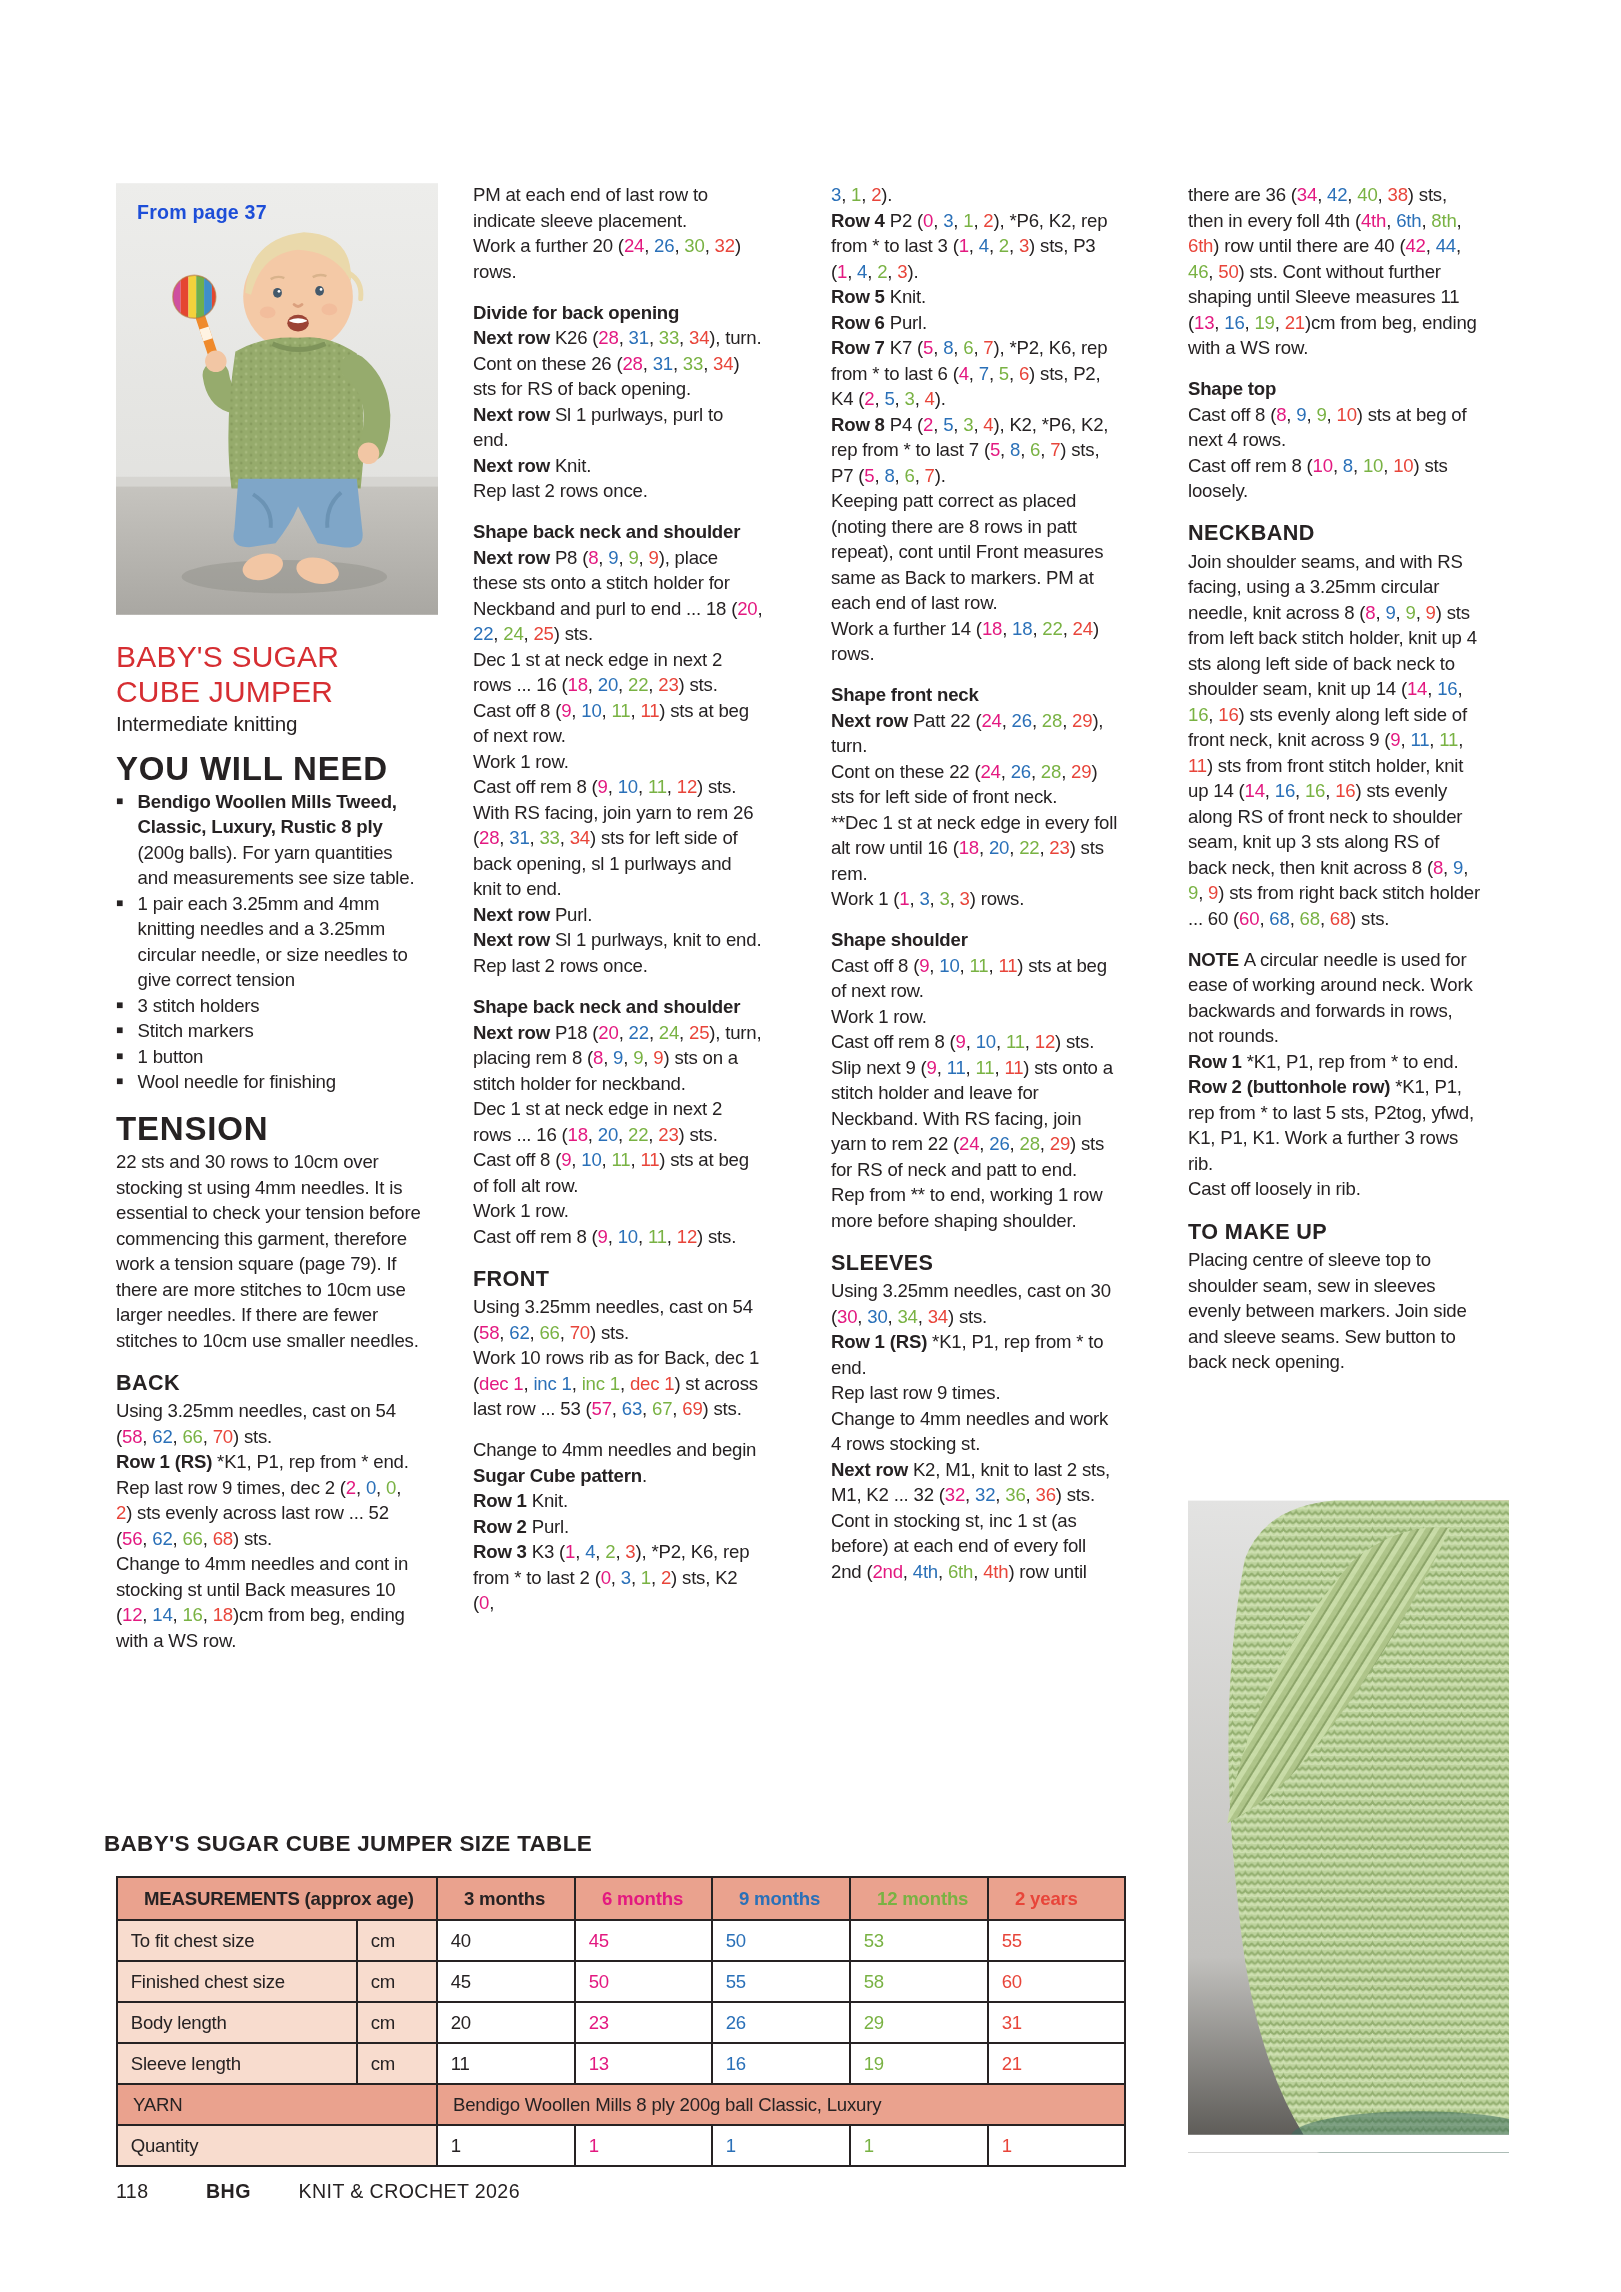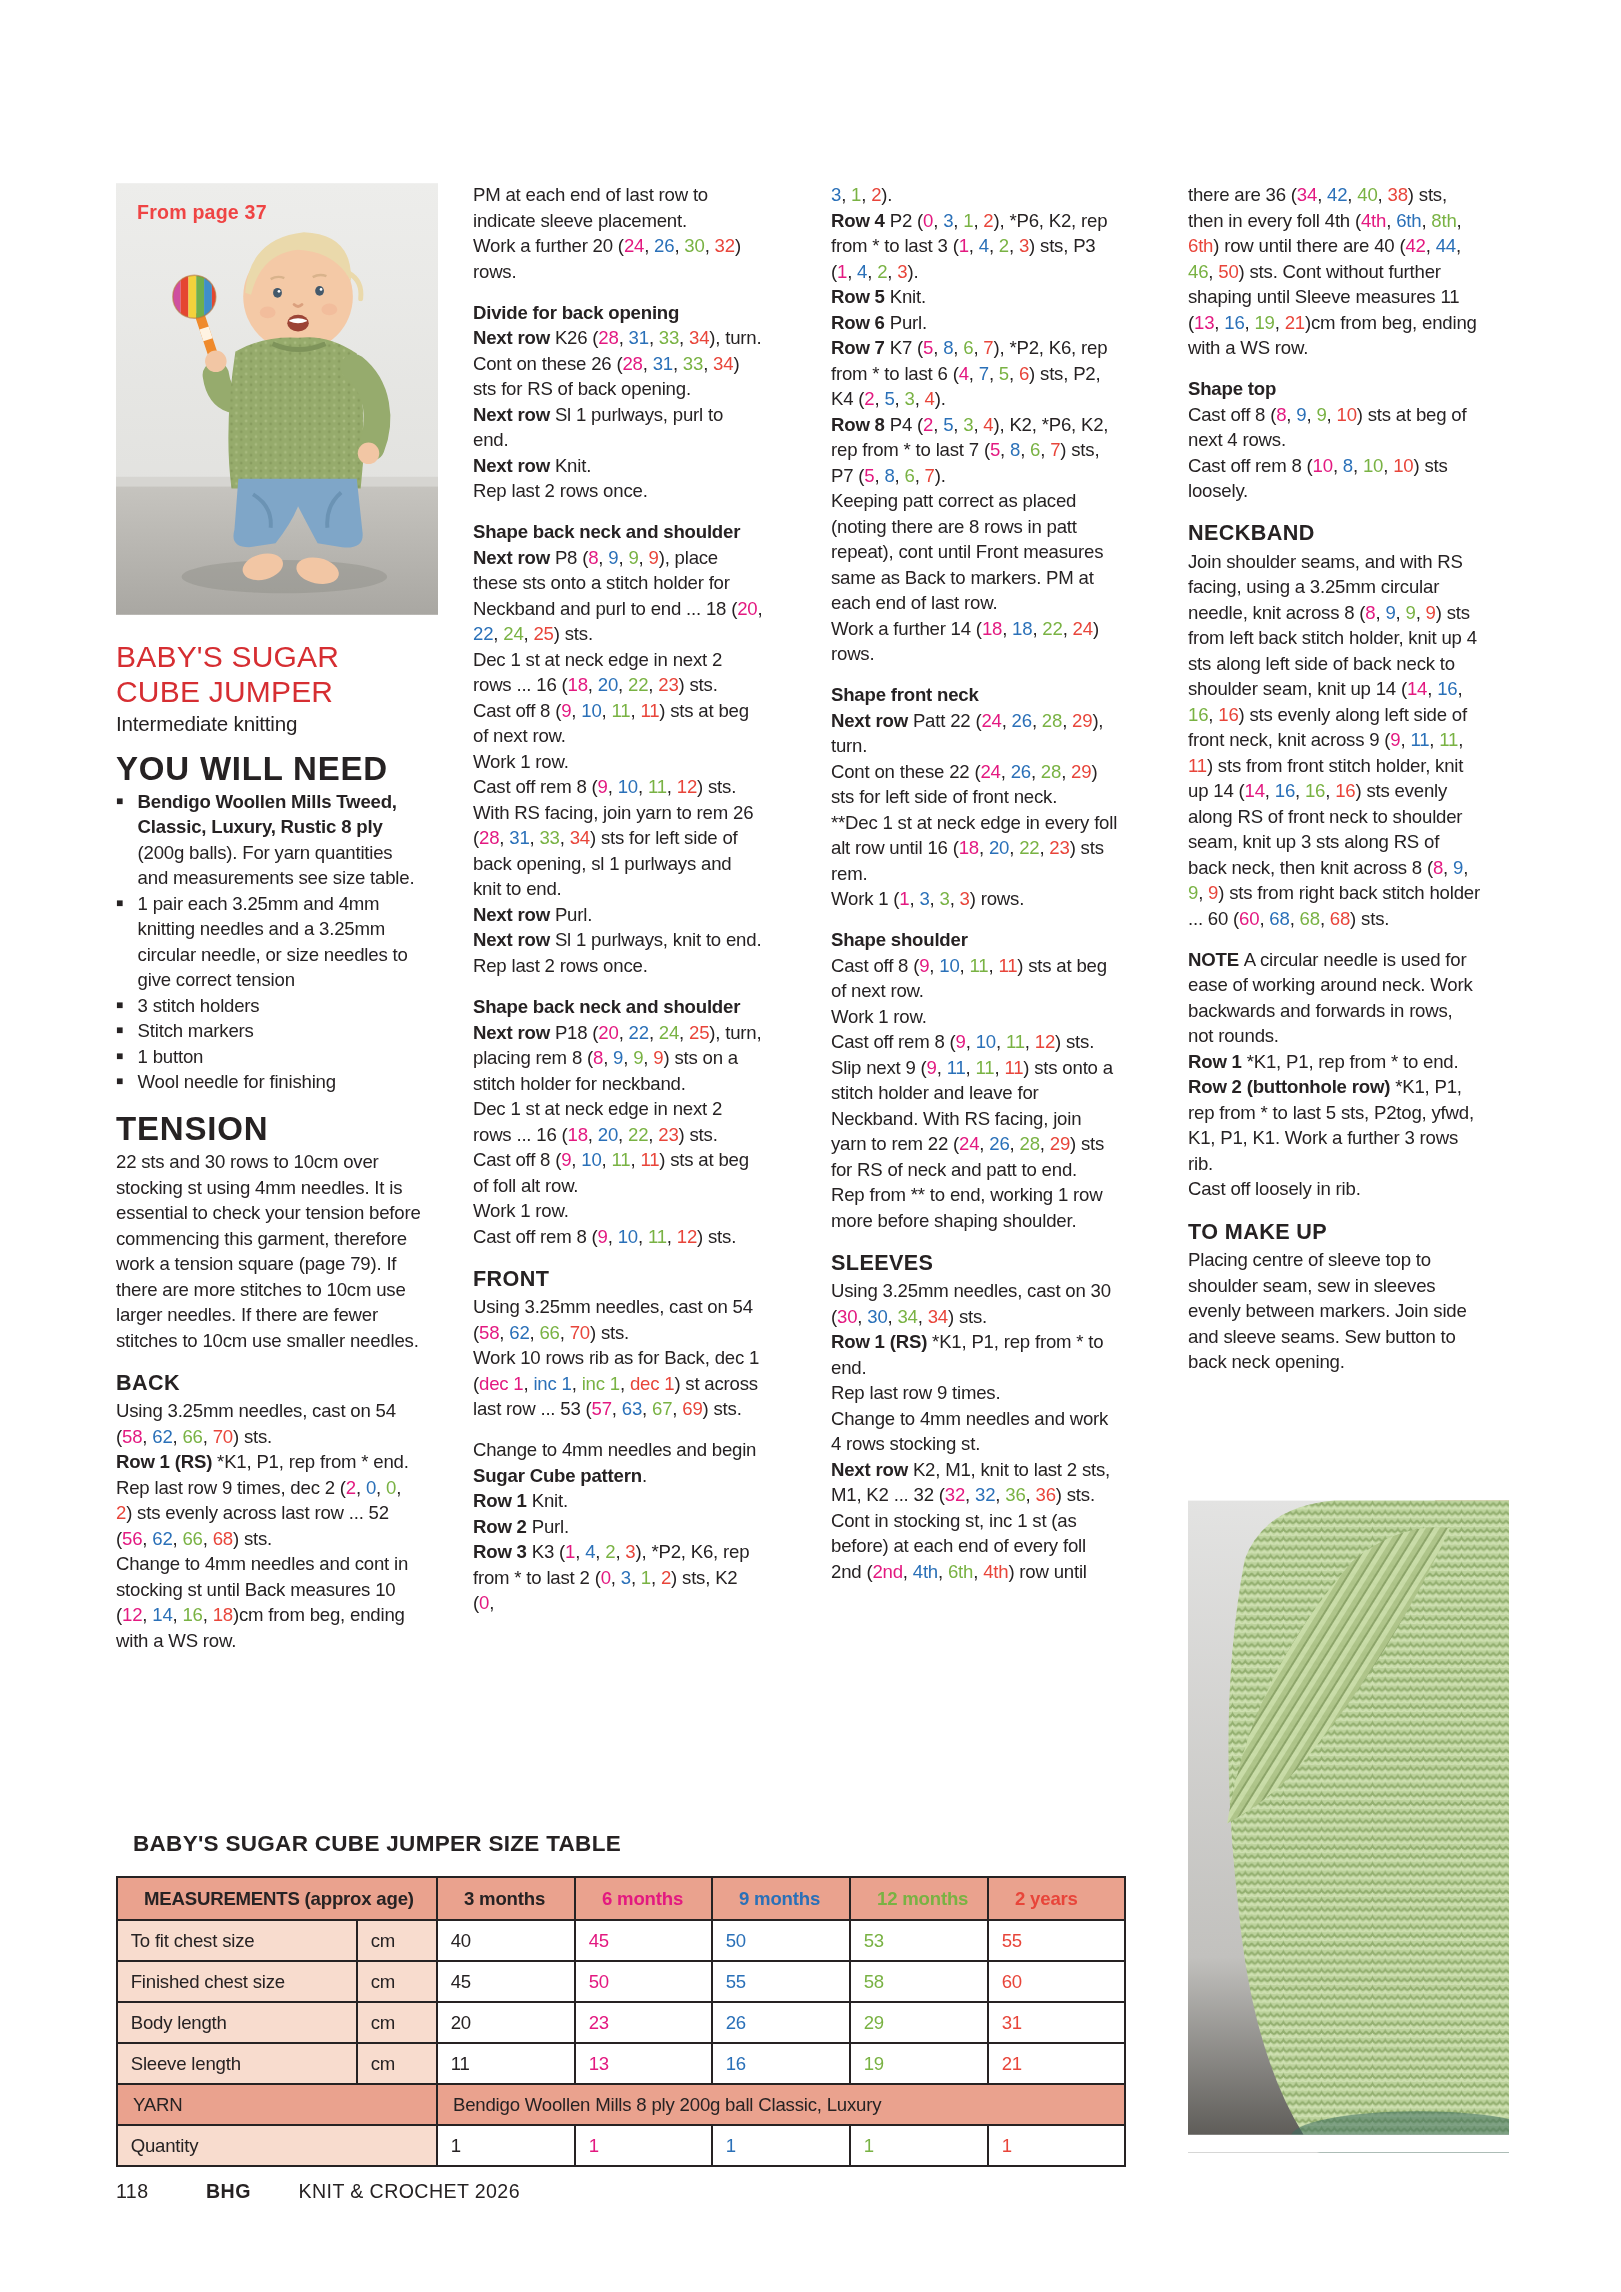--- a/index.html
+++ b/index.html
@@ -6,21 +6,21 @@
   .page{position:relative;width:1621px;height:2293px;background:#fff;overflow:hidden;
         font-family:"Liberation Sans", sans-serif;color:var(--ink,#262223);}
   :root{
     --c1:#e31980;--c2:#2a70b8;--c3:#79b243;--c4:#e8453a;
     --ink:#262223;--title-red:#d62e32;--header-bg:#eaa28e;--label-bg:#f8dcce;--border:#262223;
   }
   
   .photo{position:absolute;left:116px;top:183px;width:322px;height:432px;overflow:hidden;}
   .photo svg{display:block;}
   .photo-caption{position:absolute;left:137px;top:201px;font-size:19.6px;font-weight:700;
-                 color:#ef4444;letter-spacing:0.2px;}
+                 color:#1d4ed8;letter-spacing:0.2px;}
   
   .col{position:absolute;top:182px;font-size:18.6px;line-height:25.5px;letter-spacing:-0.2px;}
   #col1{left:116px;width:306px;top:639px;}
   #col2{left:473px;width:290px;}
   #col3{left:831px;width:290px;}
   #col4{left:1188px;width:294px;}
   .col p.para{margin:0;}
   .gap{height:15.7px;}
   .sec-h{font-size:33px;line-height:33px;font-weight:700;letter-spacing:0.8px;margin:2px 0 3.9px 0;}
   .head-h{font-size:21.6px;line-height:27.4px;font-weight:700;letter-spacing:0.4px;margin:0 0 2px 0;}
@@ -29,21 +29,21 @@
   .ck0{color:var(--ink);}
   .ck1{color:var(--c1);}
   .ck2{color:var(--c2);}
   .ck3{color:var(--c3);}
   .ck4{color:var(--c4);}
   .article-title{color:var(--title-red);font-weight:400;font-size:30px;line-height:35px;letter-spacing:0.2px;}
   .article-subtitle{font-size:20.6px;line-height:29px;margin-bottom:13.7px;}
   .bullet{position:relative;padding-left:21.6px;}
   .bullet-marker{position:absolute;left:0;top:0;font-size:11.8px;}
   
-  .table-title{position:absolute;left:133px;top:1831px;font-size:22.5px;font-weight:700;letter-spacing:0.3px;}
+  .table-title{position:absolute;left:104px;top:1831px;font-size:22.5px;font-weight:700;letter-spacing:0.3px;}
   table.size-table{position:absolute;left:116px;top:1876px;width:1010px;border-collapse:collapse;
                    table-layout:fixed;font-size:18.6px;letter-spacing:-0.2px;}
   table.size-table td,table.size-table th{border:2.5px solid var(--border);padding:0 12.7px;height:39px;
                    text-align:left;vertical-align:middle;font-weight:400;background:#fff;}
   table.size-table tr.hdr th{background:var(--header-bg);font-weight:700;height:41px;padding-left:26px;}
   table.size-table td.lbl,table.size-table td.unit{background:var(--label-bg);}
   table.size-table tr.yarn td{background:var(--header-bg);font-weight:400;padding-left:15px;}
   
   .fabric{position:absolute;left:1188px;top:1500px;width:321px;height:653px;overflow:hidden;}
   

